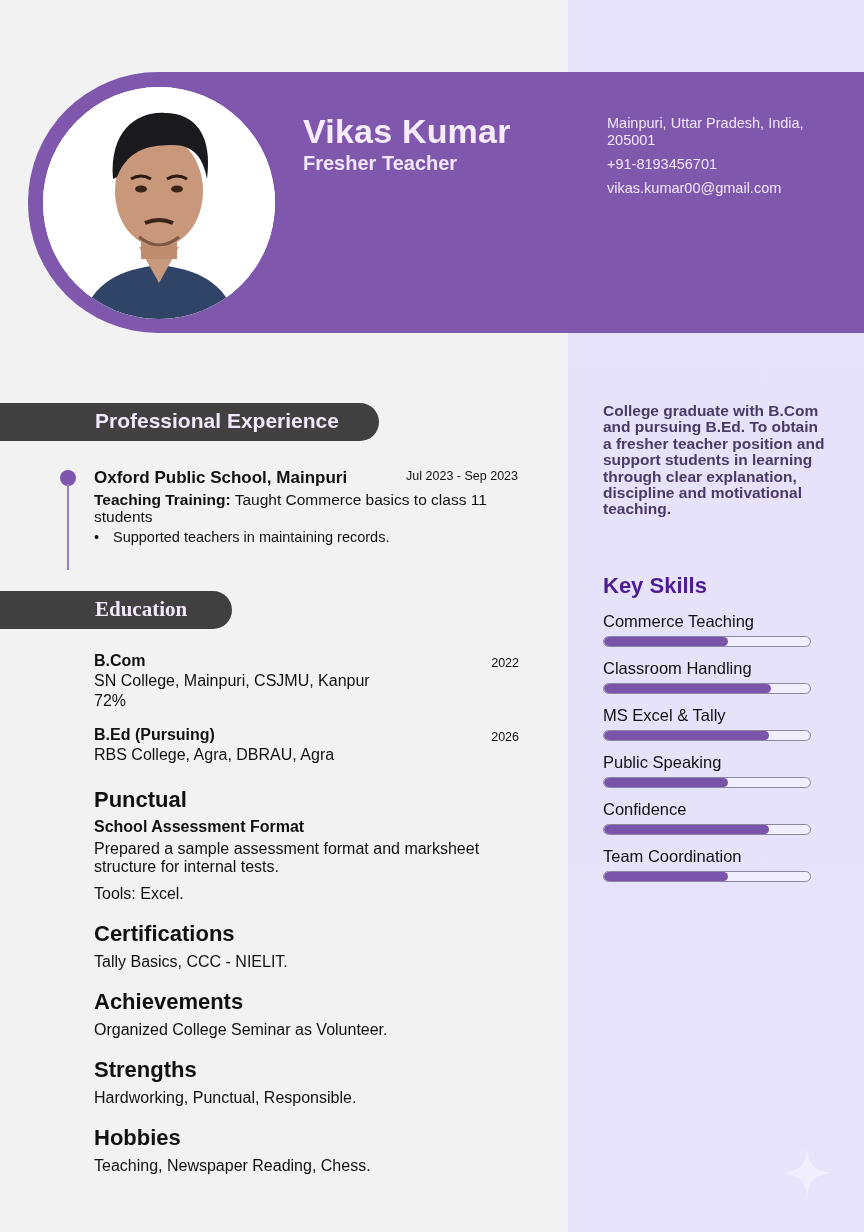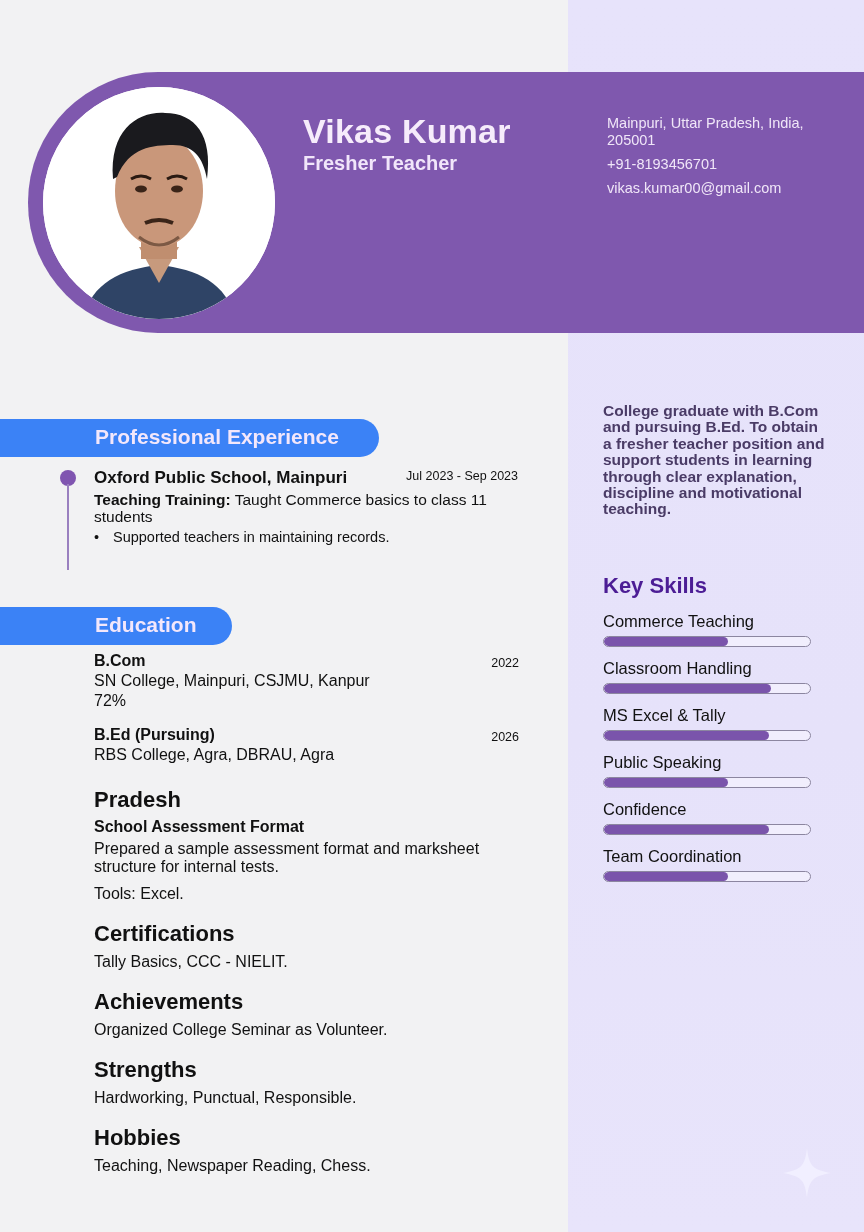--- a/index.html
+++ b/index.html
@@ -32,27 +32,27 @@
     position: absolute; left: 303px; top: 152px;
     font-size: 20px; font-weight: bold; color: #f1e6fa;
   }
   .contact {
     position: absolute; left: 607px; top: 115px; width: 230px;
     font-size: 14.5px; color: #f0e6f8; line-height: 17px;
   }
   .contact div { margin-bottom: 7px; }
 
   .section-pill {
-    position: absolute; left: 0; height: 38px; background: #3b82f6;
+    position: absolute; left: 0; height: 38px; background: #404040;
     border-top-right-radius: 19px; border-bottom-right-radius: 19px;
     color: #f3e7fb; font-size: 21px; font-weight: bold;
-    padding-left: 95px; line-height: 36px; margin-top: 16px;
+    padding-left: 95px; line-height: 36px;
   }
   .pill-exp { top: 403px; width: 379px; }
-  .pill-edu { top: 591px; width: 232px; }
+  .pill-edu { top: 591px; width: 232px; font-family: Liberation Serif, serif; }
 
   .timeline-dot {
     position: absolute; left: 60px; top: 470px; width: 16px; height: 16px;
     border-radius: 50%; background: #8055b0;
   }
   .timeline-line {
     position: absolute; left: 67px; top: 484px; width: 2px; height: 86px;
     background: #9a80bf;
   }
   .exp-org {
@@ -150,21 +150,21 @@
   <div class="yr">2022</div>
   <div>SN College, Mainpuri, CSJMU, Kanpur</div>
   <div>72%</div>
 </div>
 <div class="edu-item edu-2">
   <div class="deg">B.Ed (Pursuing)</div>
   <div class="yr">2026</div>
   <div>RBS College, Agra, DBRAU, Agra</div>
 </div>
 
-<div class="sec-h" style="top:787px;">Pradesh</div>
+<div class="sec-h" style="top:787px;">Punctual</div>
 <div class="sec-t" style="top:818px;font-weight:bold;font-size:16px;">School Assessment Format</div>
 <div class="sec-t" style="top:840px;">Prepared a sample assessment format and marksheet structure for internal tests.</div>
 <div class="sec-t" style="top:885px;">Tools: Excel.</div>
 
 <div class="sec-h" style="top:921px;">Certifications</div>
 <div class="sec-t" style="top:953px;">Tally Basics, CCC - NIELIT.</div>
 
 <div class="sec-h" style="top:989px;">Achievements</div>
 <div class="sec-t" style="top:1021px;">Organized College Seminar as Volunteer.</div>
 

